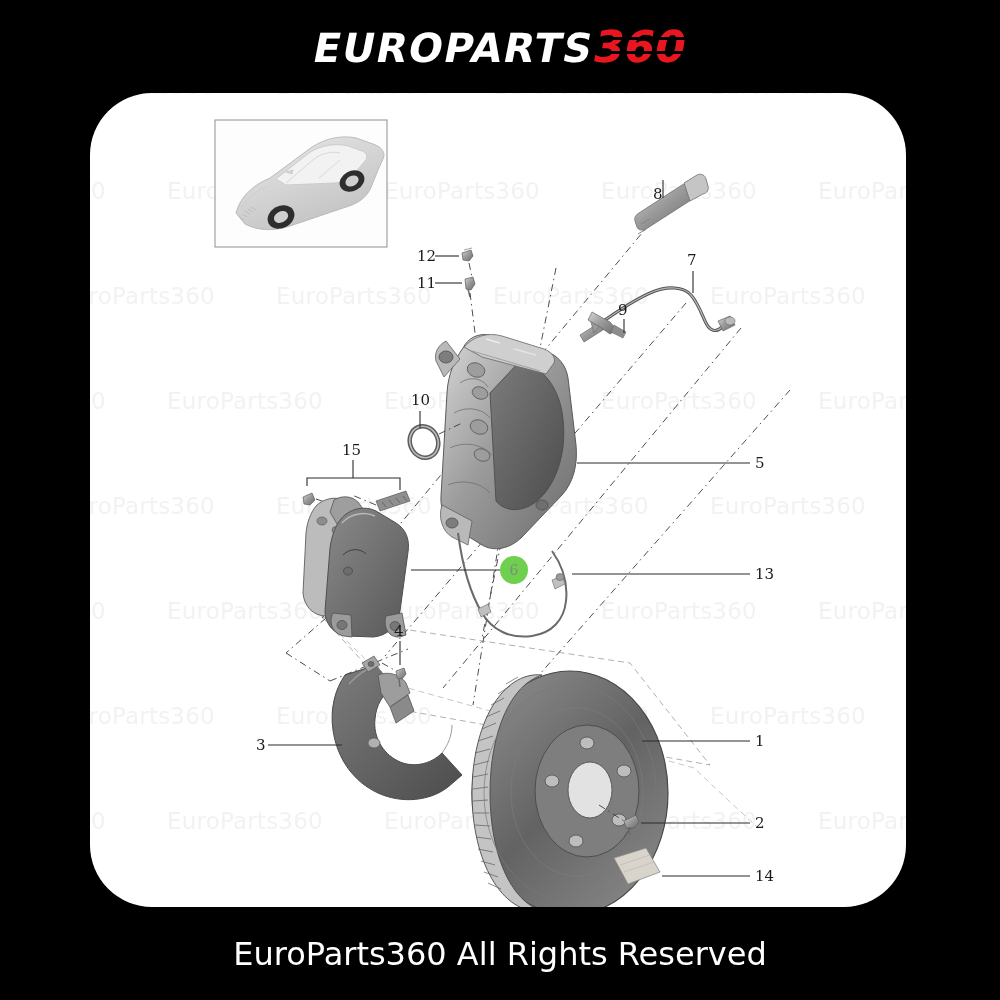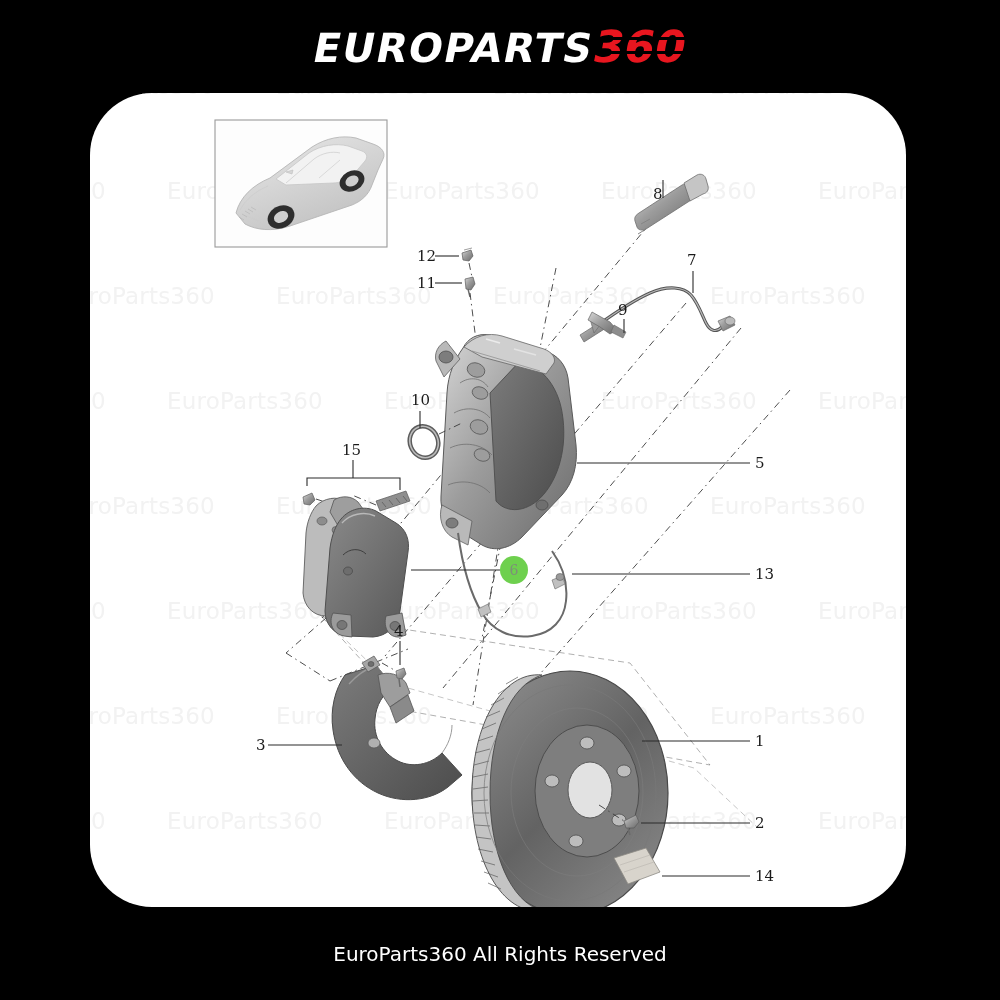--- a/index.html
+++ b/index.html
@@ -52,21 +52,21 @@
 
   
   #diagram { position:absolute; left:0; top:0; width:816px; height:814px; }
 
   
   #footer {
     position:absolute; left:0; top:907px; width:1000px; height:93px;
     display:flex; align-items:center; justify-content:center;
   }
   #footer span {
-    color:#ffffff; font-size:20px; font-weight:400;
+    color:#ffffff; font-size:32px; font-weight:400;
     font-family:"DejaVu Sans","Liberation Sans",sans-serif;
   }
 
   
   .lbl { font-family:"DejaVu Serif","Liberation Serif",serif; font-size:15px; fill:#1a1a1a; }
   .lead { stroke:#2b2b2b; stroke-width:1.1; fill:none; }
   .dash { stroke:#3a3a3a; stroke-width:0.9; fill:none; stroke-dasharray:7 4 1.5 4; }
   .thin { stroke:#4a4a4a; stroke-width:0.8; fill:none; }
 </style>
 </head>

